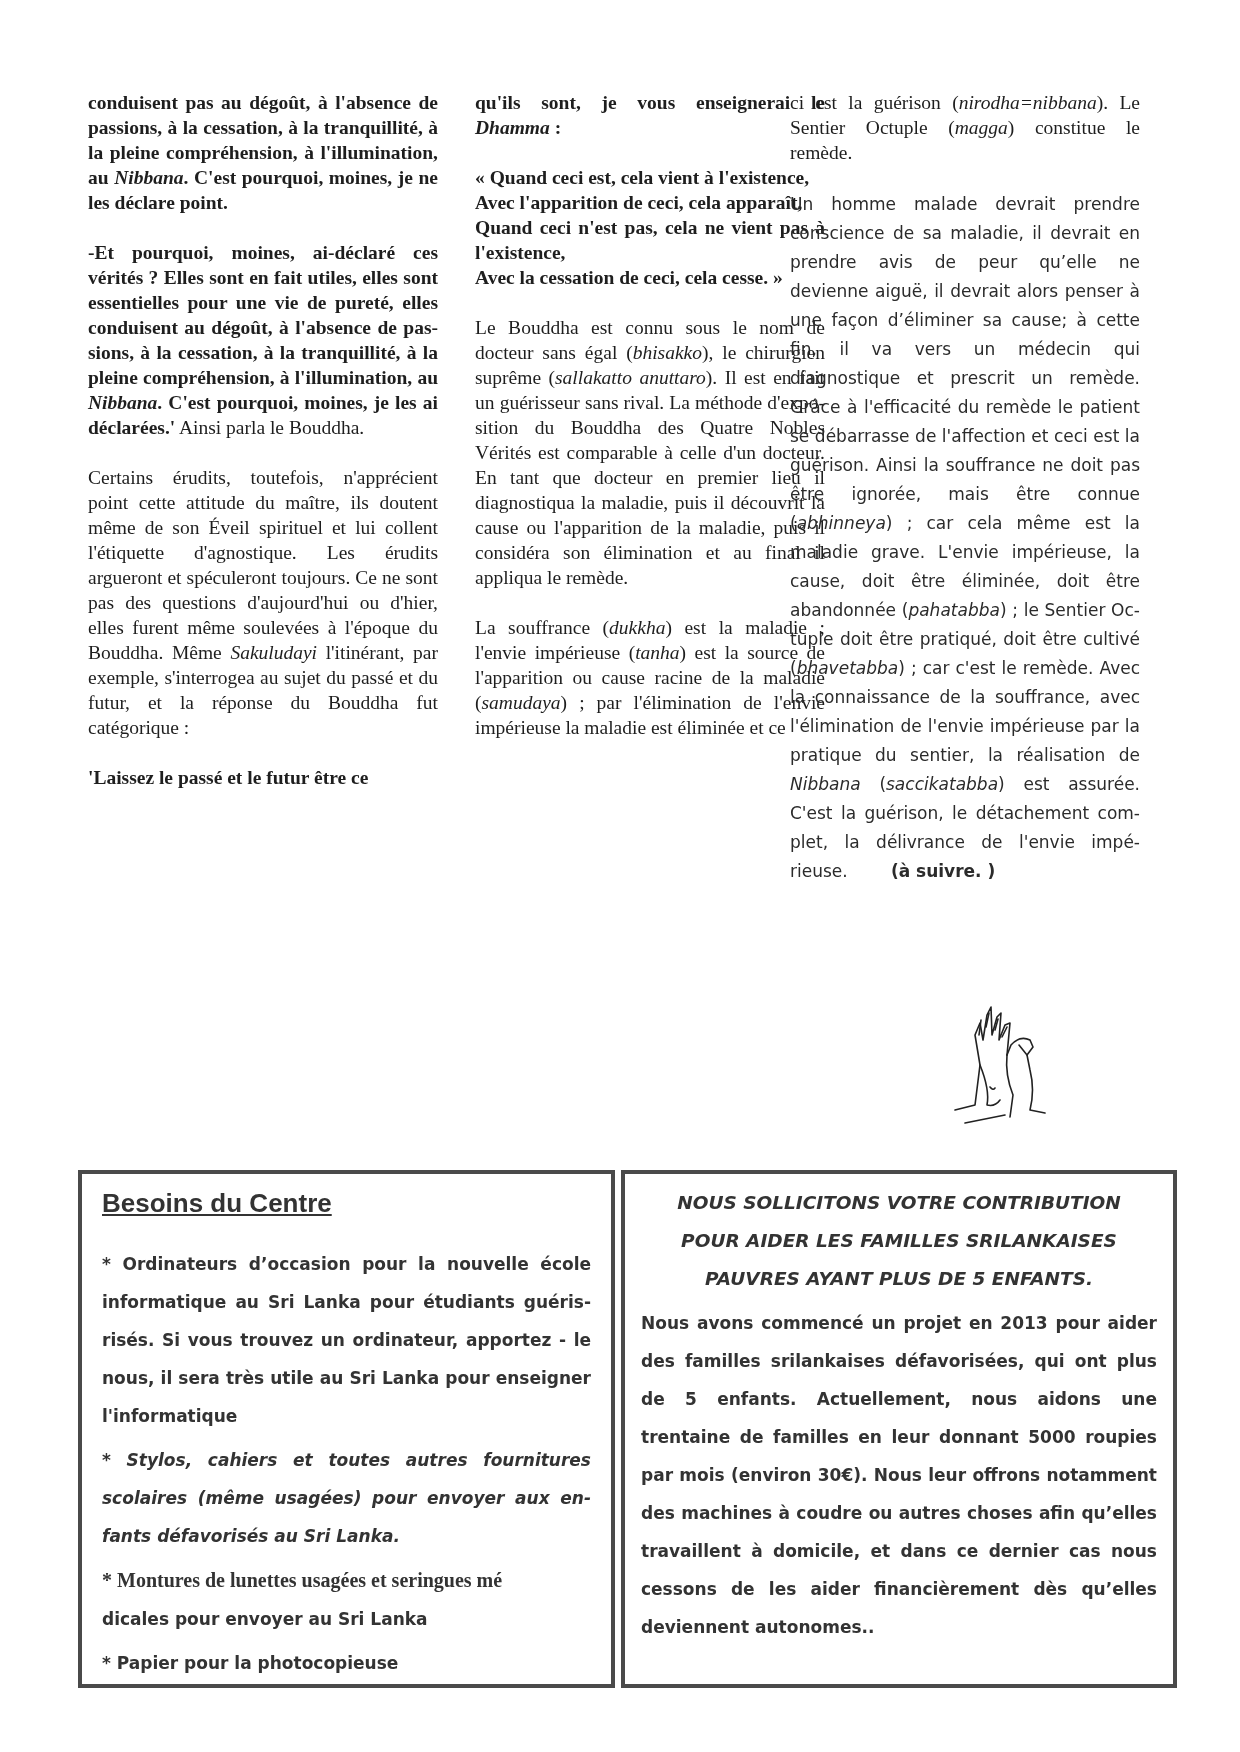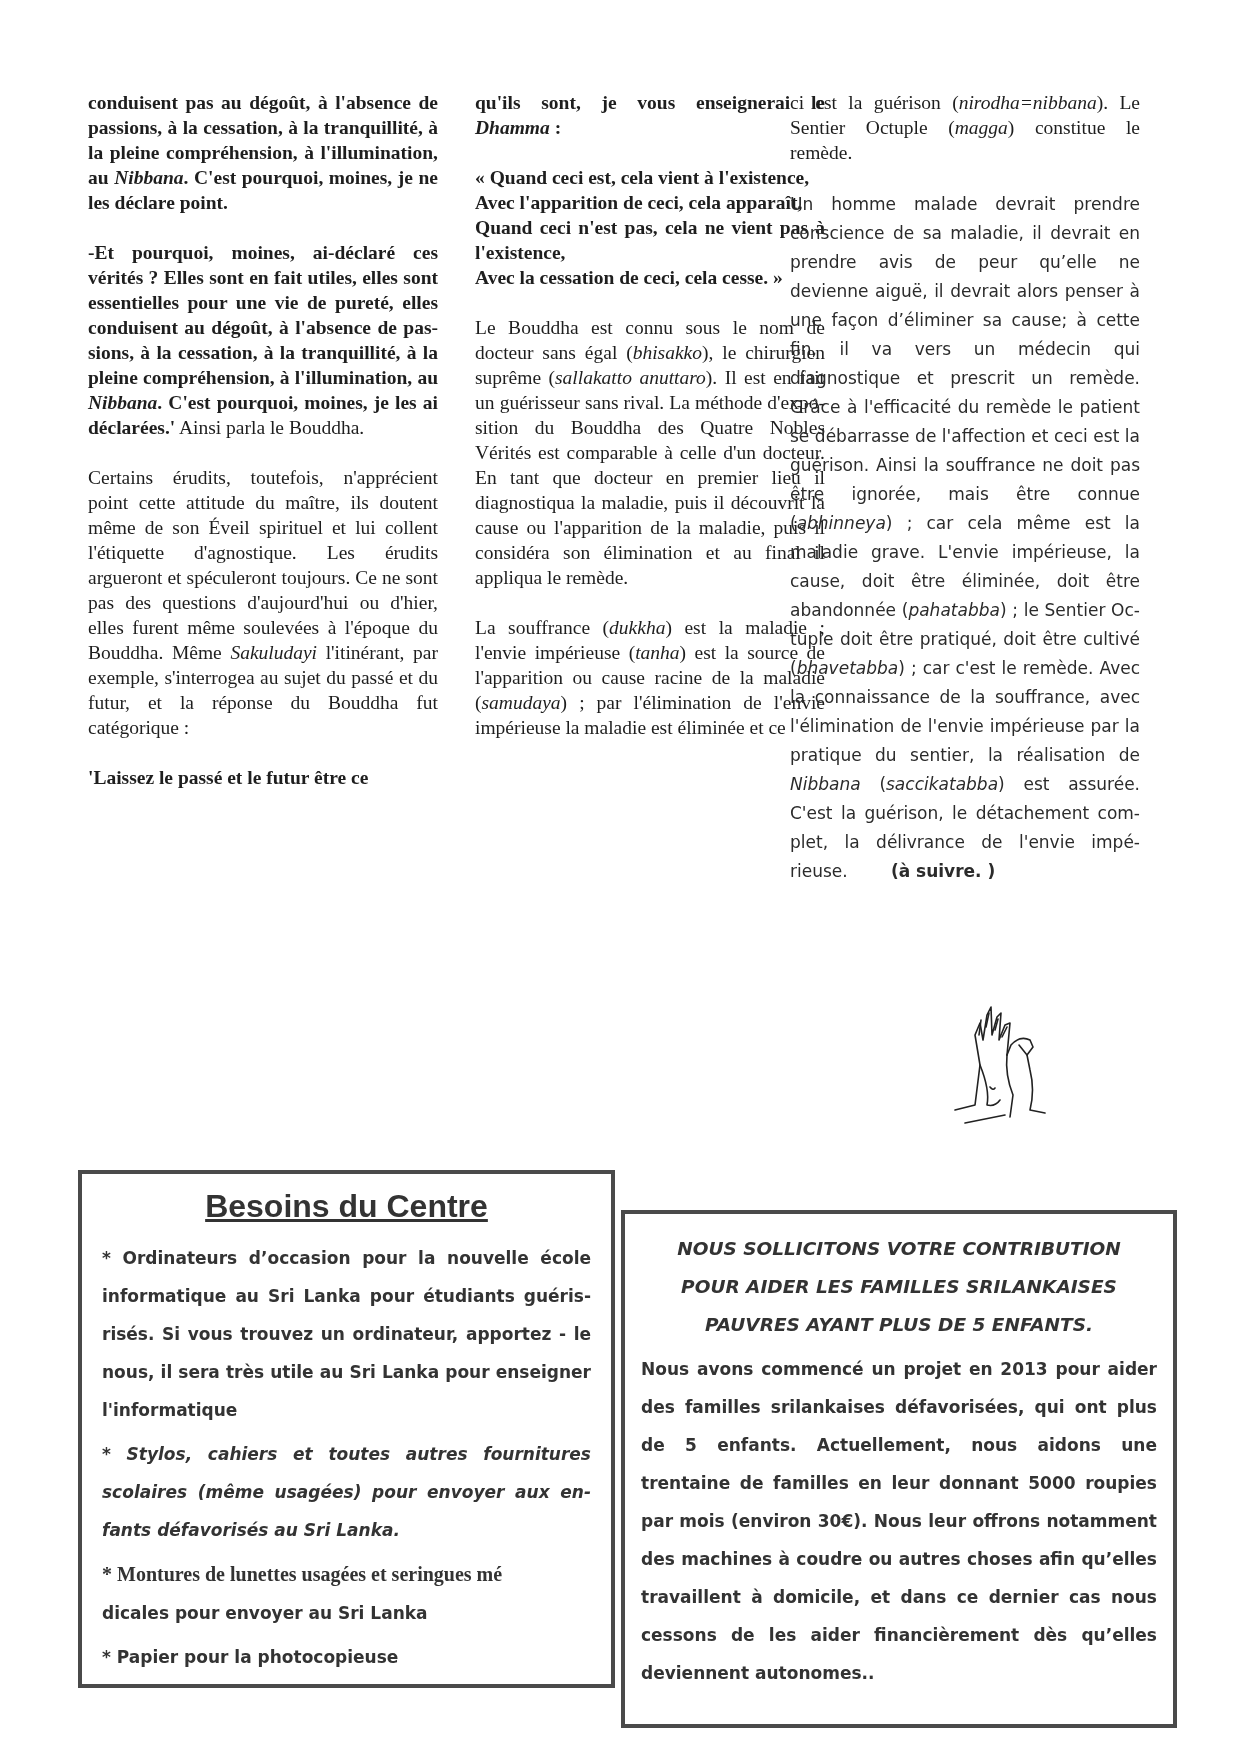--- a/index.html
+++ b/index.html
@@ -10,22 +10,22 @@
   #col3 { left: 790px; width: 350px; }
   .col p { margin: 0 0 25px 0; }
   .b { font-weight: bold; }
   .i { font-style: italic; }
   .sans { font-family: "DejaVu Sans", sans-serif; font-size: 17px; line-height: 29px; color: #2b2b2b; }
   .sans p { margin: 0; }
   .heading { font-weight: bold; margin: 0 !important; }
   .hands { position: absolute; left: 935px; top: 995px; width: 120px; height: 130px; }
   .box { position: absolute; top: 1170px; height: 518px; border: 4px solid #4a4a4a; box-sizing: border-box; background: #fff; }
   #box-left { left: 78px; width: 537px; padding: 12px 20px; }
-  #box-right { left: 621px; width: 556px; padding: 10px 16px; margin-top: 40px; }
-  .box-title { text-align: center; font-family: "Liberation Sans", sans-serif; font-weight: bold; font-size: 32px; text-decoration: underline; margin: 2px 0 14px; color: #333; }
+  #box-right { left: 621px; width: 556px; padding: 4px 16px; }
+  .box-title { text-align: left; font-family: "Liberation Sans", sans-serif; font-weight: bold; font-size: 26px; text-decoration: underline; margin: 2px 0 26px; color: #333; }
   .box-text { font-family: "DejaVu Sans", sans-serif; font-size: 17px; line-height: 38px; text-align: justify; color: #333; font-weight: bold; }
   .box-text p { margin: 0 0 6px 0; }
   .box-text .serifb { font-family: "Liberation Serif", serif; font-size: 20px; }
   .box-text .it { font-style: italic; }
   .right-title { text-align: center; font-family: "DejaVu Sans", sans-serif; font-weight: bold; font-style: italic; font-size: 18.5px; line-height: 38px; color: #333; margin: 6px 0 6px; }
   .page-num { position: absolute; top: 1770px; left: 600px; width: 40px; text-align: center; font-family: "Liberation Serif", serif; font-size: 18px; color: #0f766e; }
 </style>
 </head>
 <body>
 

